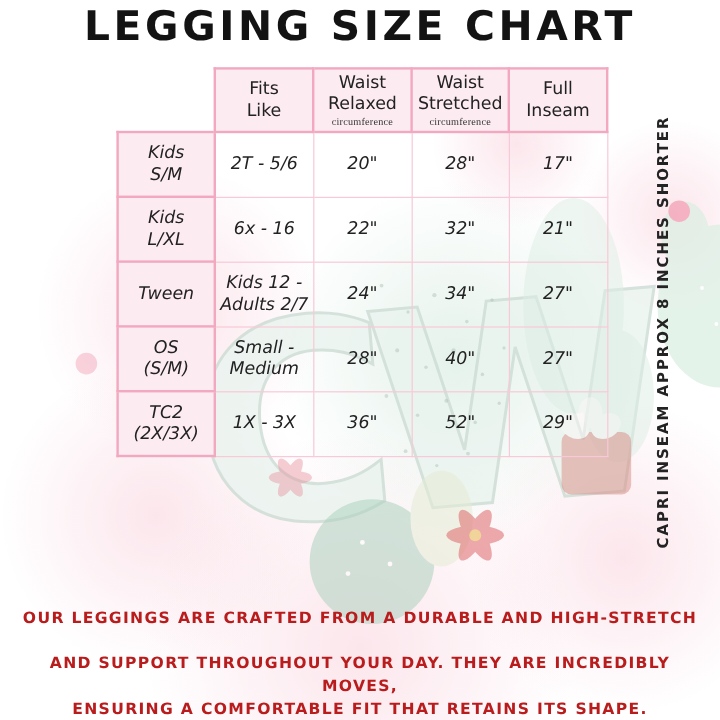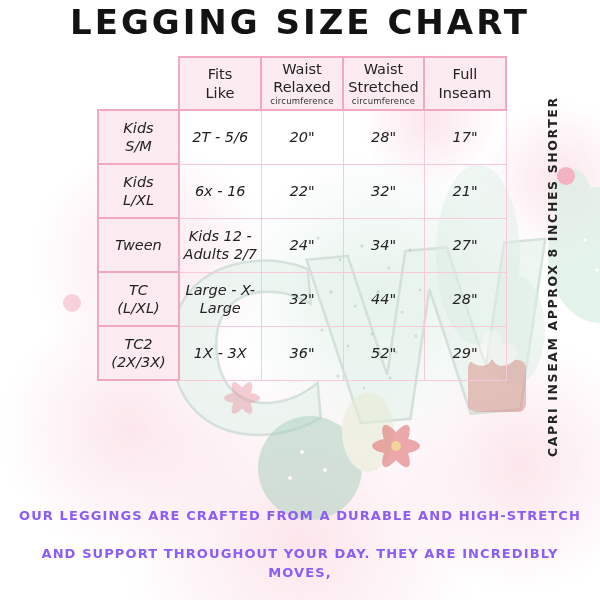--- a/index.html
+++ b/index.html
@@ -23,31 +23,31 @@
     padding:0 0;text-align:center;vertical-align:middle;
     font-weight:400;color:#222;font-size:14.5px;line-height:1.25;
     border:1.5px solid #f8c9d8;
   }
   .size-table th.head,.size-table th.rowlabel{
     background:#fcebf1;border:2px solid #f2a9c0;
   }
   .size-table td.corner{border:none;background:transparent;}
   .size-table tr.header-row{height:53px;}
   .size-table tr.data-row{height:54px;font-style:italic;}
-  .head .sub{font-size:8.5px;letter-spacing:.2px;color:#333;}
+  .head .sub{font-size:8.5px;letter-spacing:.2px;color:#333;font-family:Liberation Serif, serif;}
   .side-note{
     position:absolute;left:385px;top:277px;width:340px;height:20px;
     transform:rotate(-90deg);transform-origin:center;
     text-align:center;font-size:12.5px;font-weight:600;letter-spacing:1.6px;
     color:#232323;z-index:2;white-space:nowrap;
   }
   .footer{
     position:absolute;top:506px;left:15px;width:570px;margin:0;
     text-align:center;font-size:13px;font-weight:600;letter-spacing:1.1px;
-    line-height:19px;color:#8b5cf6;z-index:2;
+    line-height:19px;color:#b91c1c;z-index:2;
   }
 </style>
 </head>
 <body>
 
 <div class="page">
 
   <svg class="wm" width="600" height="600" viewBox="0 0 600 600" aria-hidden="true">
     <defs>
       <radialGradient id="pinkw">
@@ -201,31 +201,31 @@
       <th class="rowlabel">
         <div>Tween</div>
         <div></div>
       </th>
       <td>Kids 12 - Adults 2/7</td>
       <td>24"</td>
       <td>34"</td>
       <td>27"</td>
     </tr>
 
-
-    <tr class="data-row">
-      <th class="rowlabel">
-        <div>TC</div>
-        <div>(L/XL)</div>
-      </th>
-      <td>Large - X-Large</td>
-      <td>32"</td>
-      <td>44"</td>
+    <tr class="data-row">
+      <th class="rowlabel">
+        <div>OS</div>
+        <div>(S/M)</div>
+      </th>
+      <td>Small - Medium</td>
       <td>28"</td>
-    </tr>
+      <td>40"</td>
+      <td>27"</td>
+    </tr>
+
 
     <tr class="data-row">
       <th class="rowlabel">
         <div>TC2</div>
         <div>(2X/3X)</div>
       </th>
       <td>1X - 3X</td>
       <td>36"</td>
       <td>52"</td>
       <td>29"</td>
@@ -233,15 +233,16 @@
 
   </tbody>
     </table>
 
   <div class="side-note">CAPRI INSEAM APPROX 8 INCHES SHORTER</div>
 
   <p class="footer">
     <span>OUR LEGGINGS ARE CRAFTED FROM A DURABLE AND HIGH-STRETCH</span><br>
     <br>
     <span>AND SUPPORT THROUGHOUT YOUR DAY. THEY ARE INCREDIBLY MOVES,</span><br>
+    <span>ENSURING A COMFORTABLE FIT THAT RETAINS ITS SHAPE.</span>
   </p>
 
 </div>
 
 </body></html>

